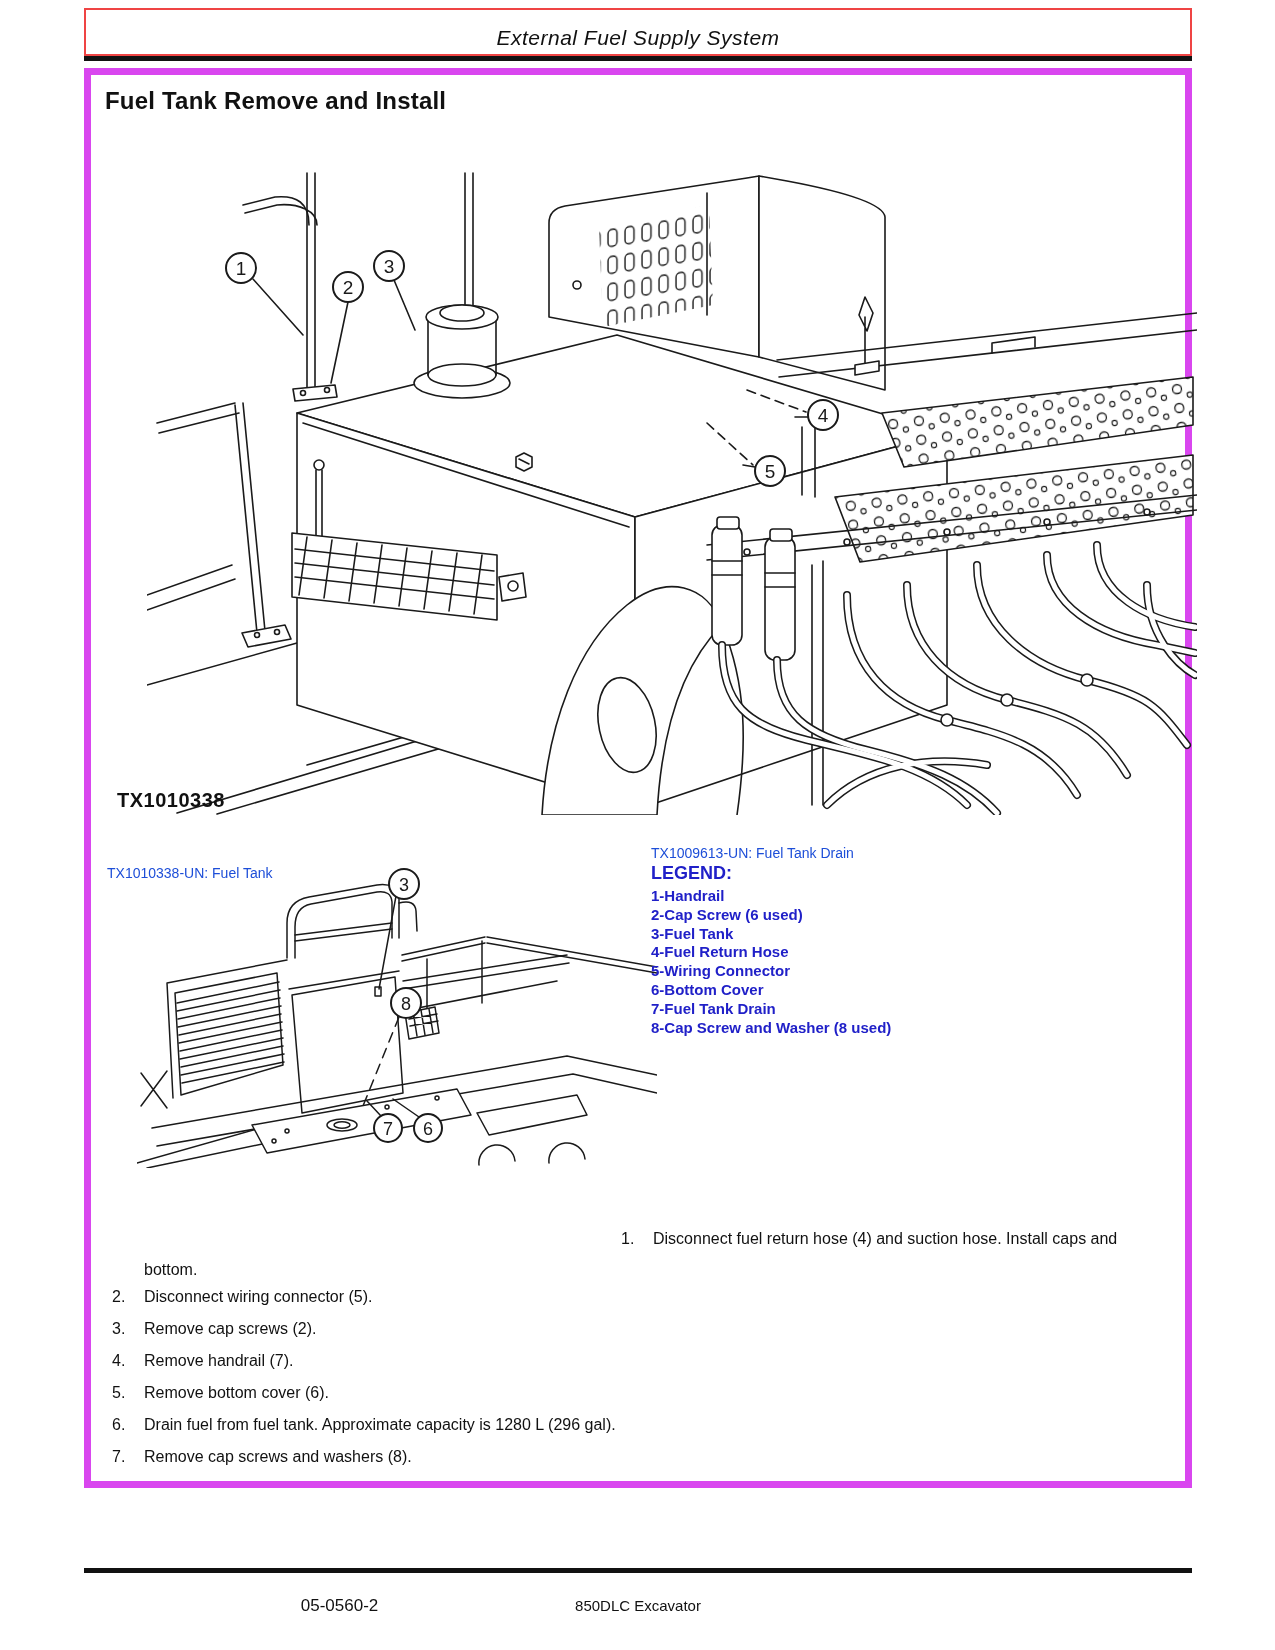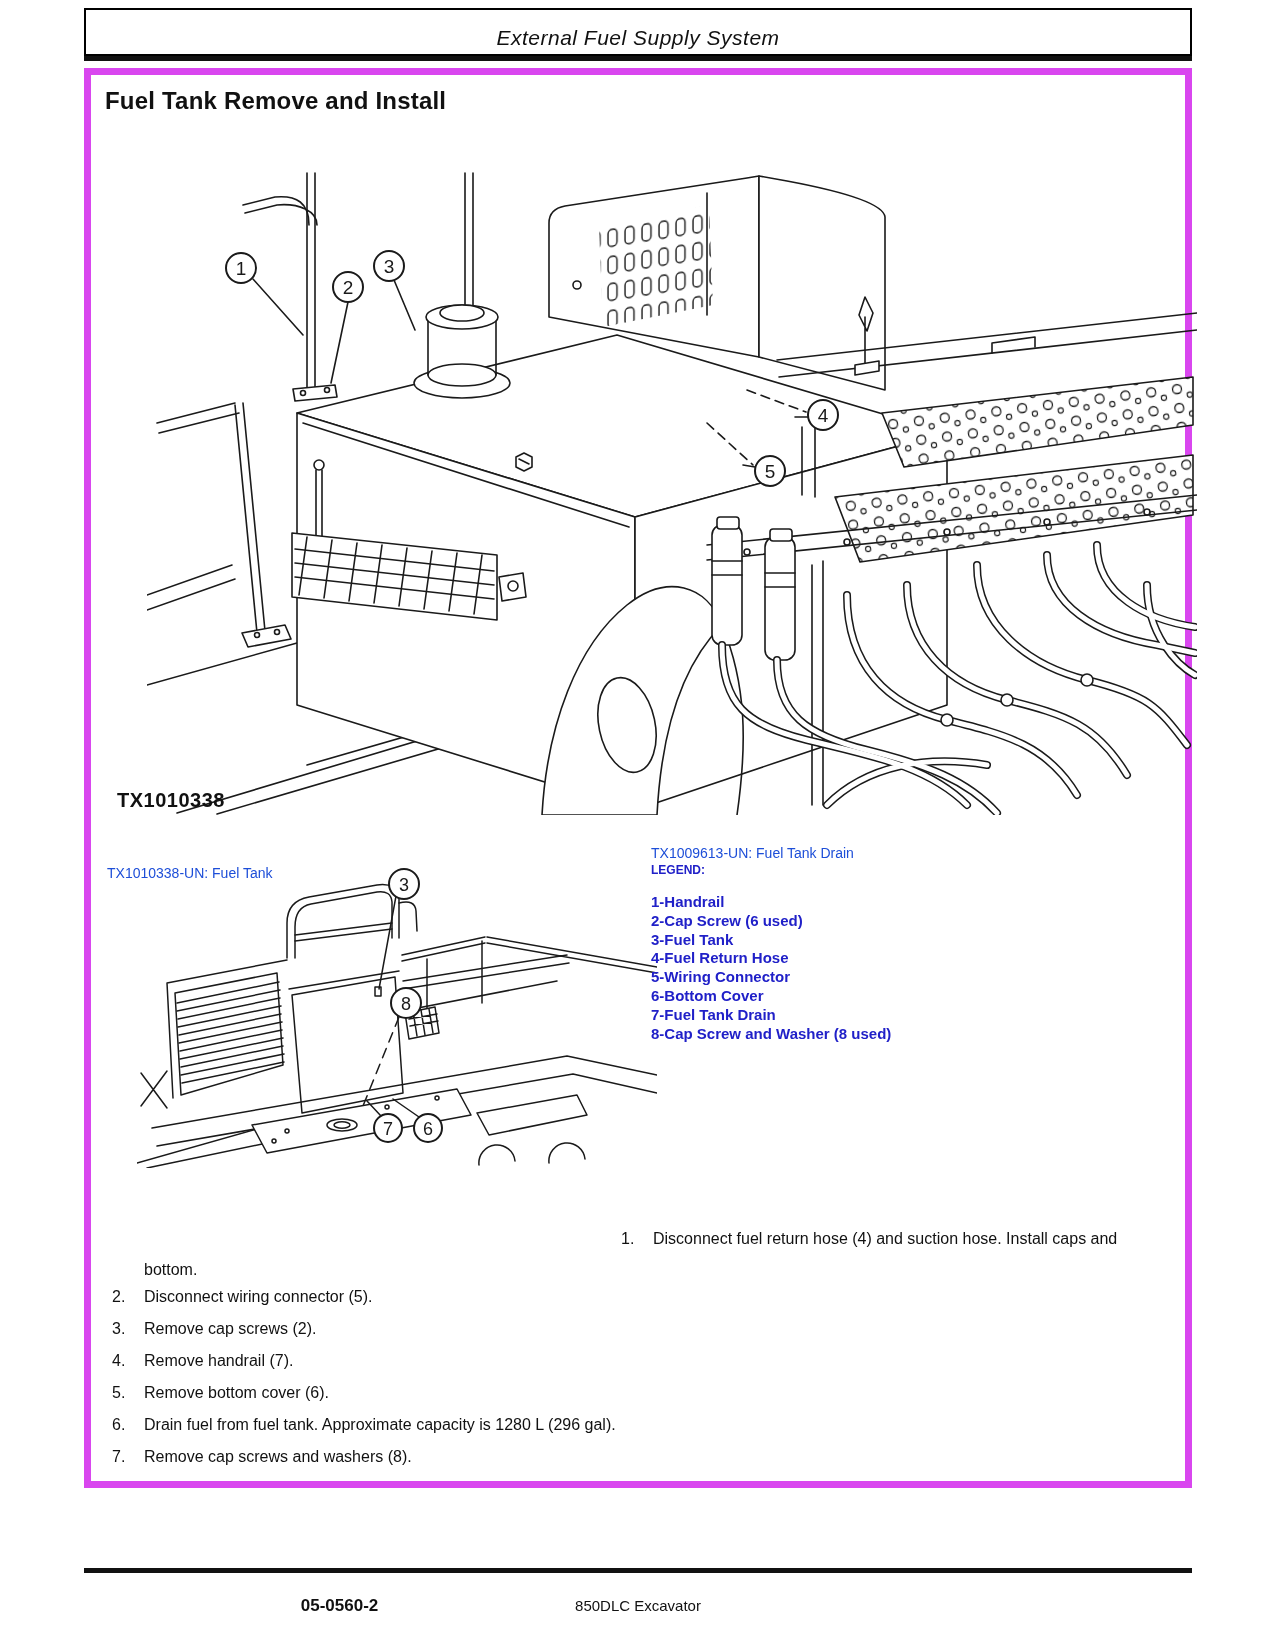--- a/index.html
+++ b/index.html
@@ -4,54 +4,54 @@
 <style>
   html,body{margin:0;padding:0;background:#e8e8e8;}
   .page{
     position:relative;width:1275px;height:1650px;background:#fff;
     font-family:"Liberation Sans","DejaVu Sans",sans-serif;color:#111;
     margin:0 auto;overflow:hidden;
   }
   
   .header-box{
     position:absolute;left:84px;top:8px;width:1108px;height:48px;
-    border:2px solid #000000;box-sizing:border-box;
+    border:2px solid #ef4444;box-sizing:border-box;
     display:flex;align-items:flex-end;justify-content:center;
   }
   .header-title{font-style:italic;font-size:21px;letter-spacing:.5px;padding-bottom:4px;}
   .header-rule{position:absolute;left:84px;top:56px;width:1108px;height:5px;background:#111;}
   
   .content-box{
     position:absolute;left:84px;top:68px;width:1108px;height:1420px;
     border:7px solid #d946ef;box-sizing:border-box;
   }
   .section-title{position:absolute;left:14px;top:12px;font-size:24px;font-weight:bold;letter-spacing:.2px;}
   .fig1{position:absolute;left:56px;top:90px;width:1050px;height:650px;}
   .fig1-label{position:absolute;left:26px;top:714px;font-size:20px;font-weight:bold;letter-spacing:.5px;}
   .fig-caption{font-size:14px;color:#1d4ed8;}
   .cap1{position:absolute;left:16px;top:790px;}
   .fig2{position:absolute;left:46px;top:788px;width:520px;height:305px;}
   .cap2{position:absolute;left:560px;top:770px;}
   .legend{position:absolute;left:560px;top:788px;color:var(--legend-blue,#2020c8);font-weight:bold;}
-  .legend-heading{font-size:12px;margin-bottom:16px;}
+  .legend-heading{font-size:18px;margin-bottom:3px;}
   .legend-item{font-size:15px;line-height:18.8px;}
   
   .step1-line{position:absolute;left:530px;top:1155px;font-size:16px;display:flex;}
   .step1-wrap{position:absolute;left:53px;top:1186px;font-size:16px;}
   .steps{position:absolute;left:21px;top:1212px;width:1040px;font-size:16px;}
   .step{display:flex;margin-bottom:12px;line-height:20px;}
   .step-num{width:32px;flex:0 0 32px;}
   
   .footer-rule{position:absolute;left:84px;top:1568px;width:1108px;height:5px;background:#111;}
   .footer-row{
     position:absolute;left:84px;top:1596px;width:1108px;
     display:grid;grid-template-columns:1fr auto 1fr;align-items:baseline;
     padding:0 20px;box-sizing:border-box;font-size:15px;
   }
-  .footer-center{font-weight:bold;font-size:17px;text-align:center;}
+  .footer-center{font-weight:normal;font-size:17px;text-align:center;}
   .footer-right{text-align:left;}
   svg text{font-family:"Liberation Sans","DejaVu Sans",sans-serif;}
 </style>
 </head>
 <body>
 
 <div class="page">
 
   <div class="header-box">
     <div class="header-title">External Fuel Supply System</div>

